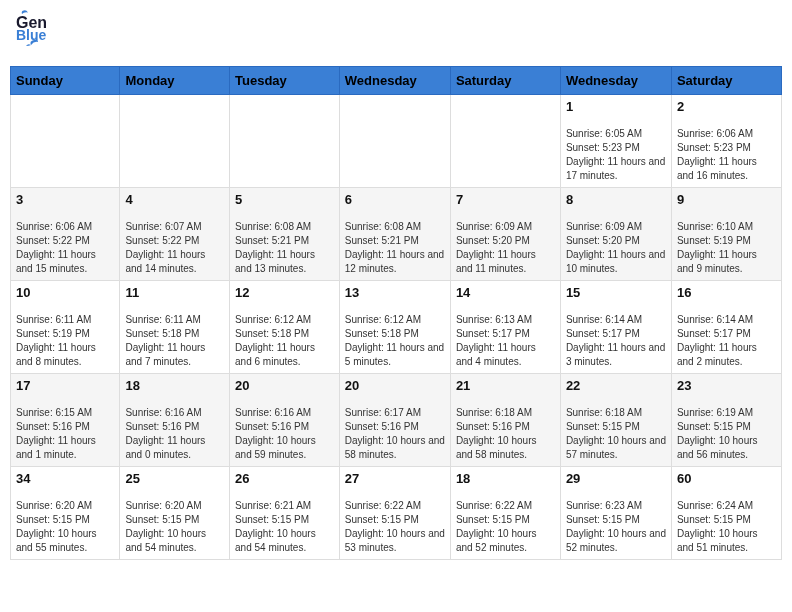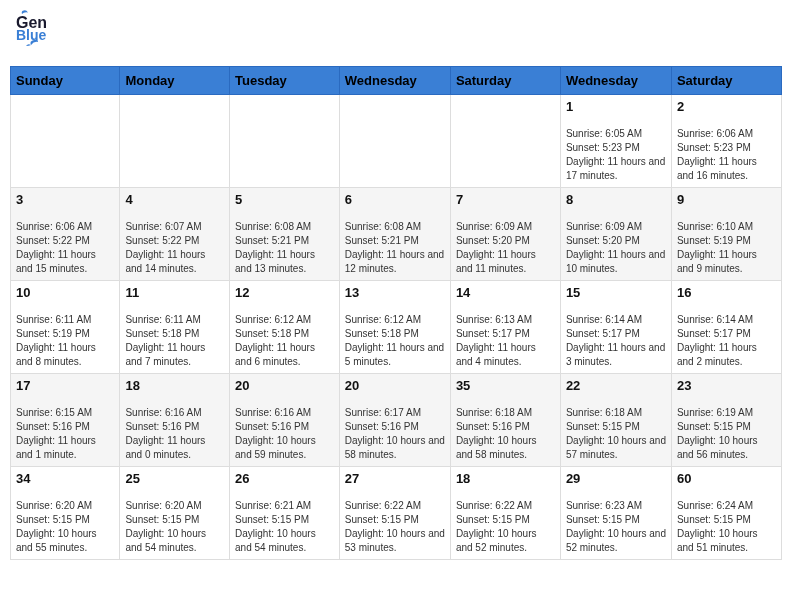--- a/index.html
+++ b/index.html
@@ -211,21 +211,21 @@
         </td>
         <td>
           <span class="day-number">20</span>
           <div class="day-info">Sunrise: 6:16 AM<br>Sunset: 5:16 PM<br>Daylight: 10 hours and 59 minutes.</div>
         </td>
         <td>
           <span class="day-number">20</span>
           <div class="day-info">Sunrise: 6:17 AM<br>Sunset: 5:16 PM<br>Daylight: 10 hours and 58 minutes.</div>
         </td>
         <td>
-          <span class="day-number">35</span>
+          <span class="day-number">21</span>
           <div class="day-info">Sunrise: 6:18 AM<br>Sunset: 5:16 PM<br>Daylight: 10 hours and 58 minutes.</div>
         </td>
         <td>
           <span class="day-number">22</span>
           <div class="day-info">Sunrise: 6:18 AM<br>Sunset: 5:15 PM<br>Daylight: 10 hours and 57 minutes.</div>
         </td>
         <td>
           <span class="day-number">23</span>
           <div class="day-info">Sunrise: 6:19 AM<br>Sunset: 5:15 PM<br>Daylight: 10 hours and 56 minutes.</div>
         </td>

